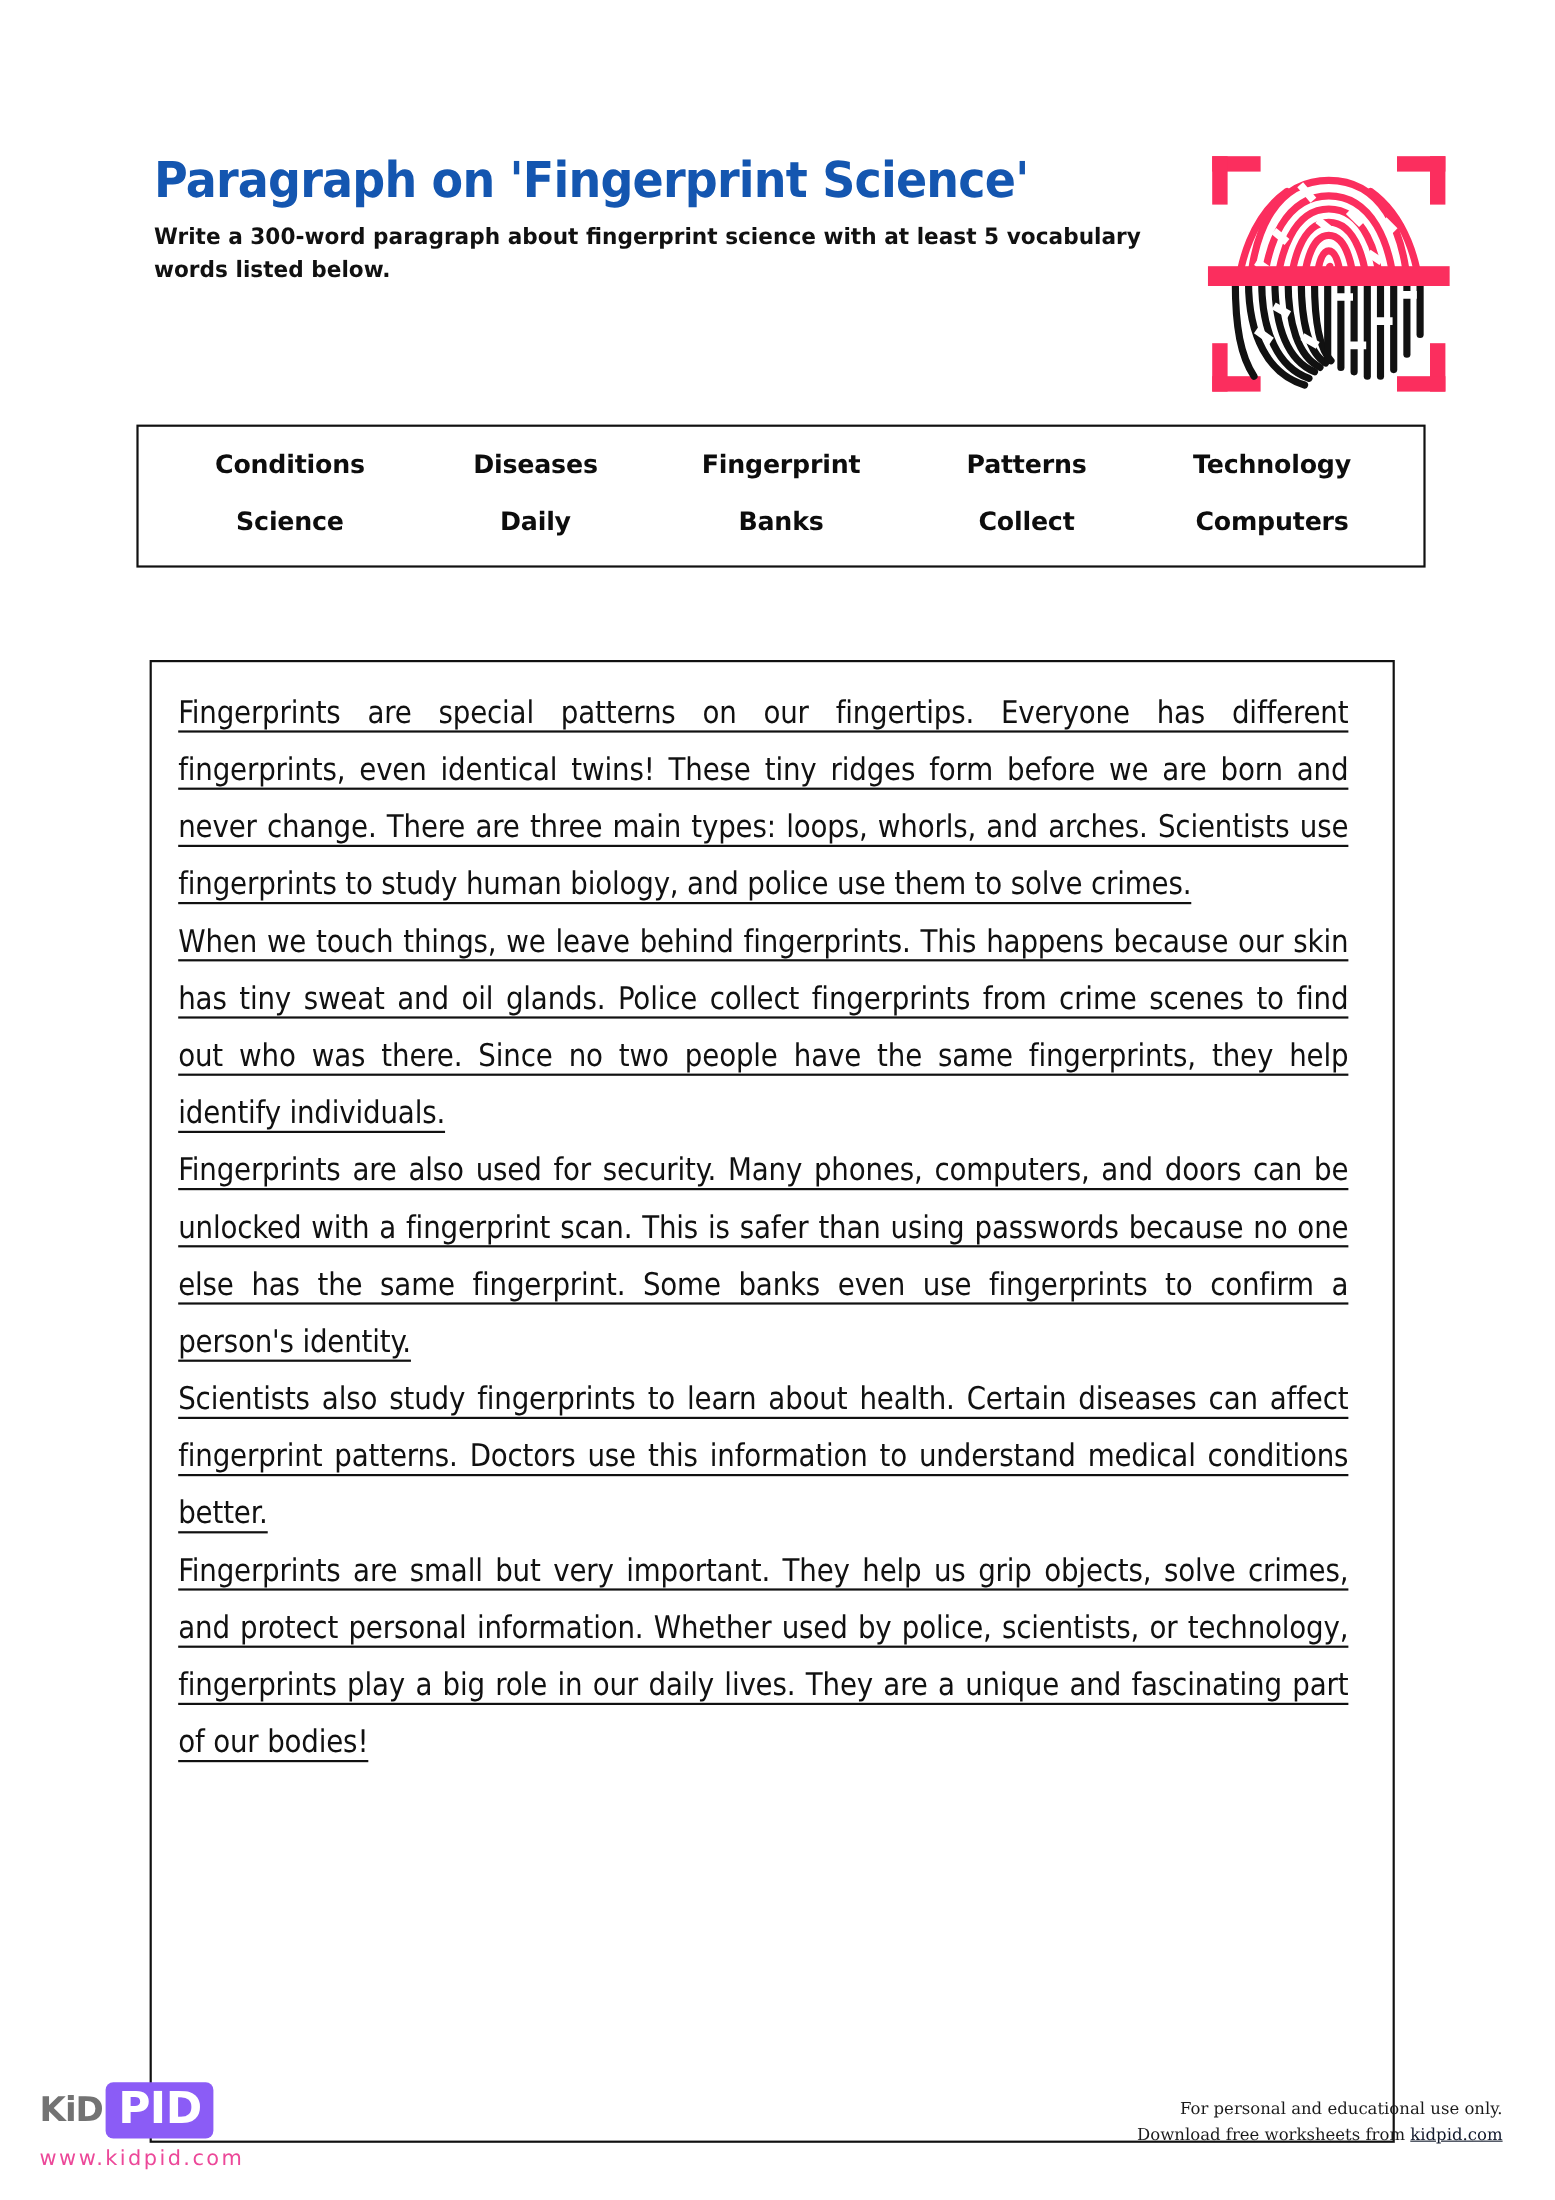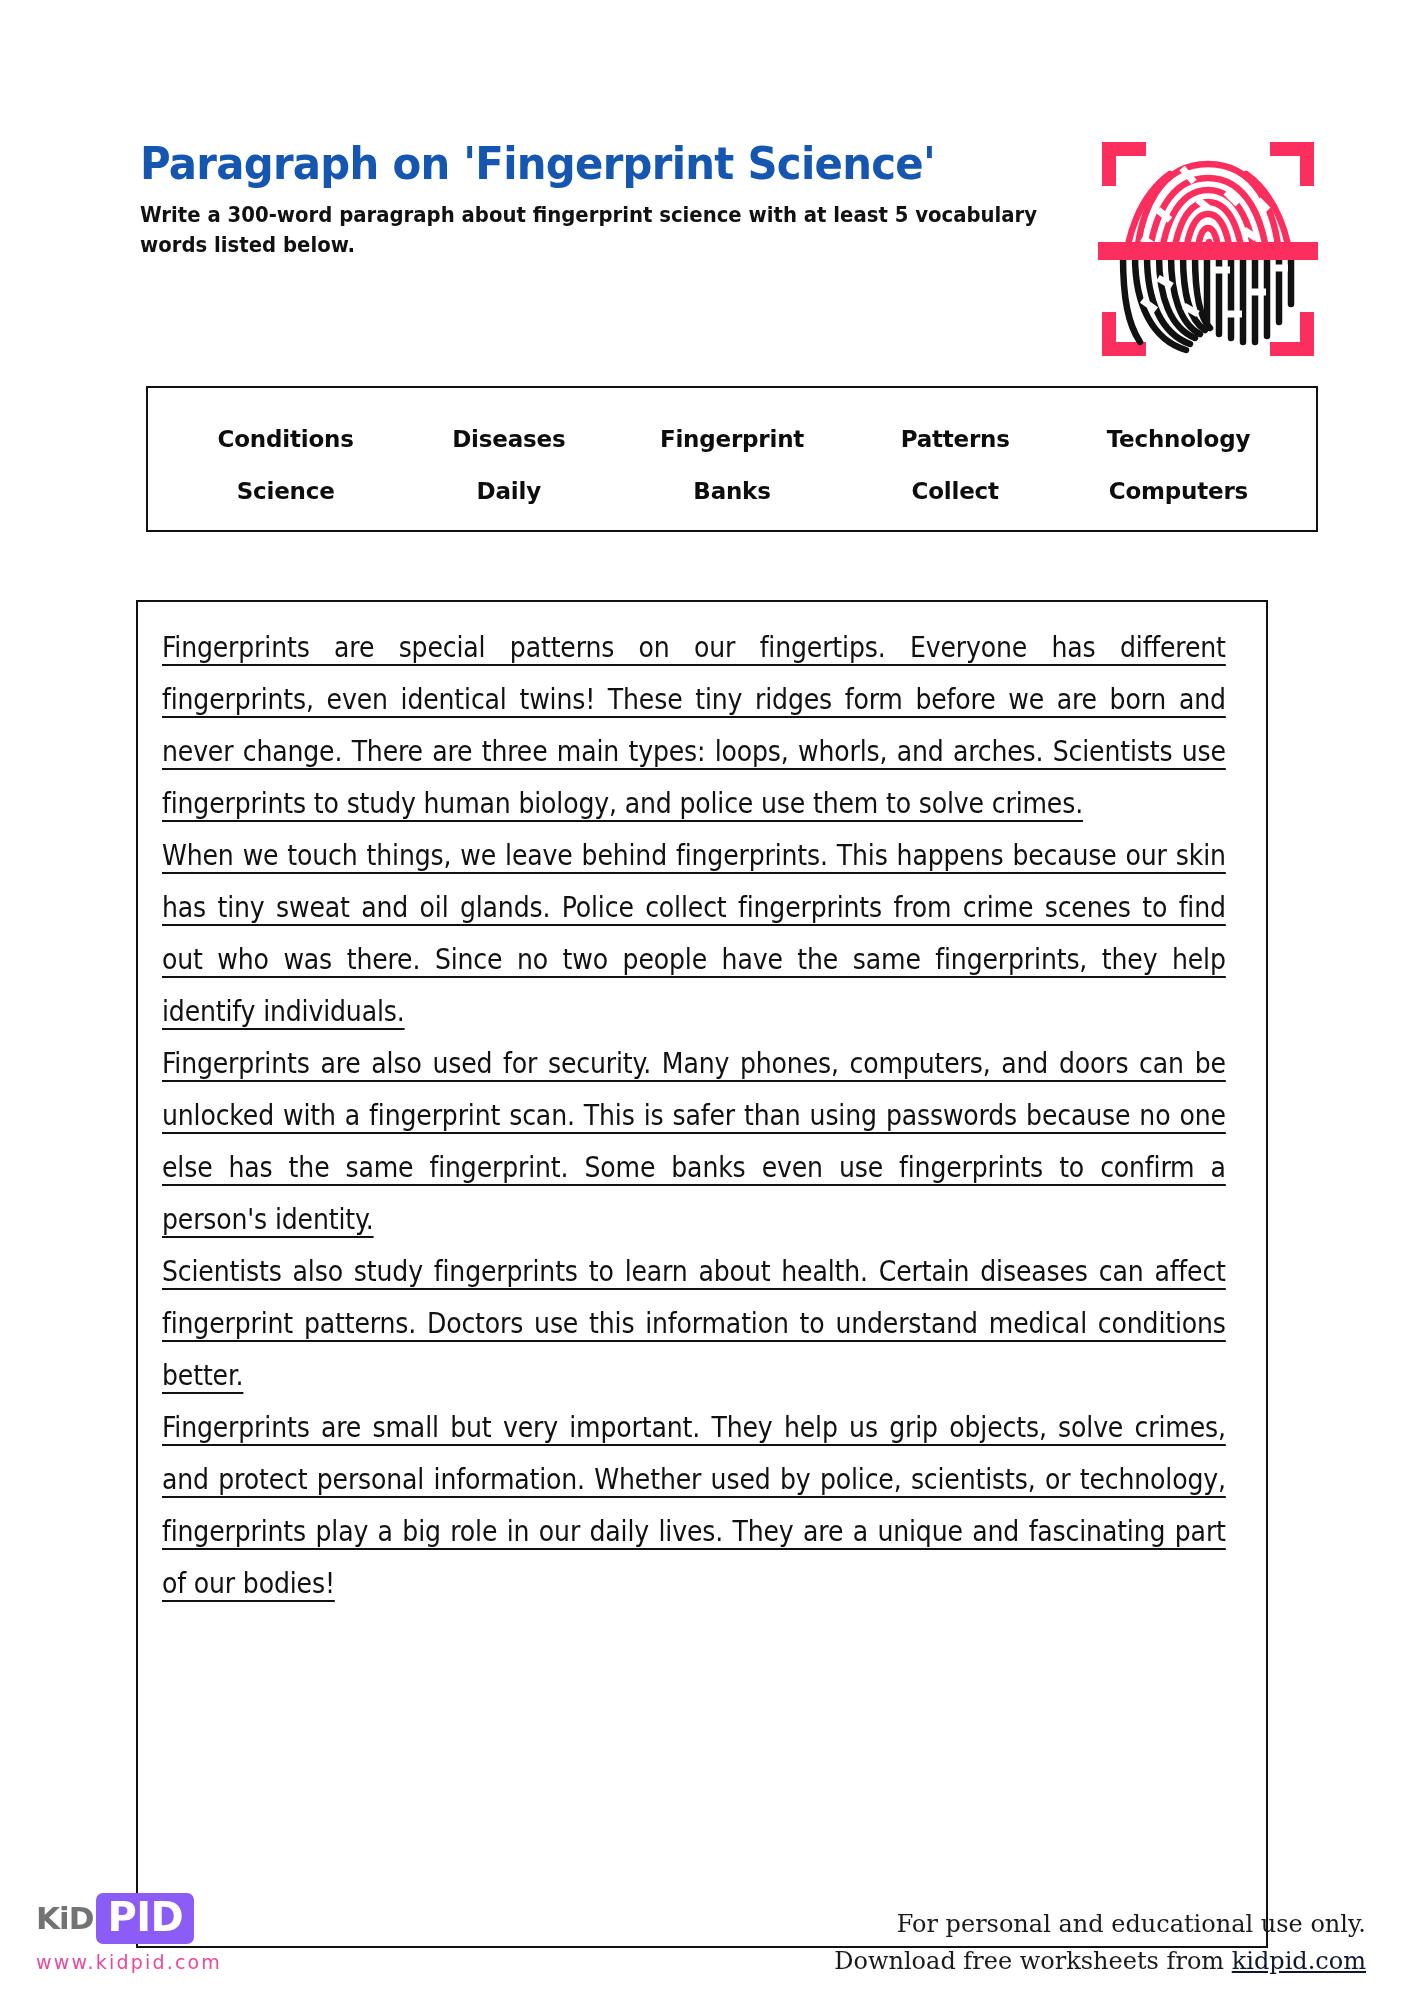--- a/index.html
+++ b/index.html
@@ -59,26 +59,26 @@
     left: 1098px;
     top: 138px;
     width: 220px;
     height: 222px;
   }
   .scanner-icon svg { display: block; width: 100%; height: 100%; }
 
   
   .wordbank {
     position: absolute;
-    left: 146px;
+    left: 124px;
     top: 386px;
     width: 1172px;
     border: 2.5px solid #111111;
     box-sizing: border-box;
-    padding: 38px 26px 26px 26px;
+    padding: 22px 26px 26px 26px;
   }
   .wordbank-row {
     display: flex;
     width: 100%;
   }
   .wordbank-row + .wordbank-row { margin-top: 26px; }
   .word-cell {
     flex: 1 1 0;
     text-align: center;
     font-family: "DejaVu Sans", sans-serif;
@@ -159,21 +159,21 @@
     letter-spacing: 2.2px;
     margin-top: 7px;
   }
 
   .footer-note {
     position: absolute;
     right: 48px;
     top: 1906px;
     text-align: right;
     font-family: "DejaVu Serif", serif;
-    font-size: 24px;
+    font-size: 15px;
     color: #1a1a1a;
     line-height: 1.55;
   }
   .footer-note a,
   .footer-link {
     color: #0f172a;
     text-decoration: underline;
     margin-top: 24px;
   }
 </style>

